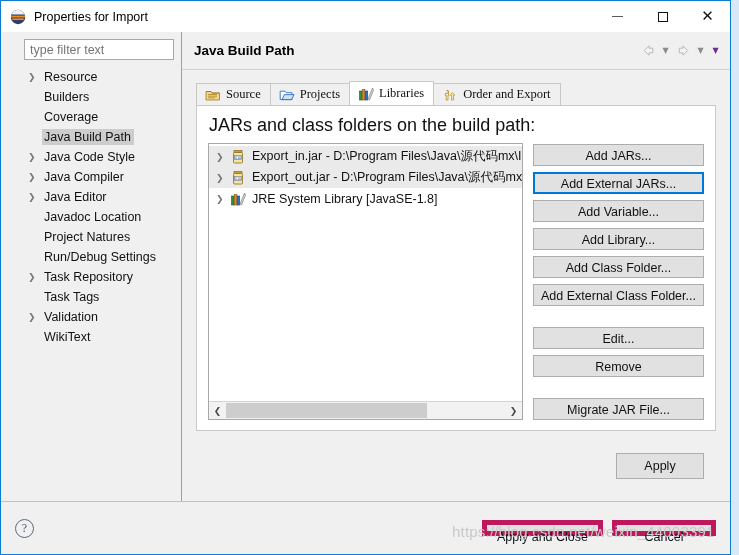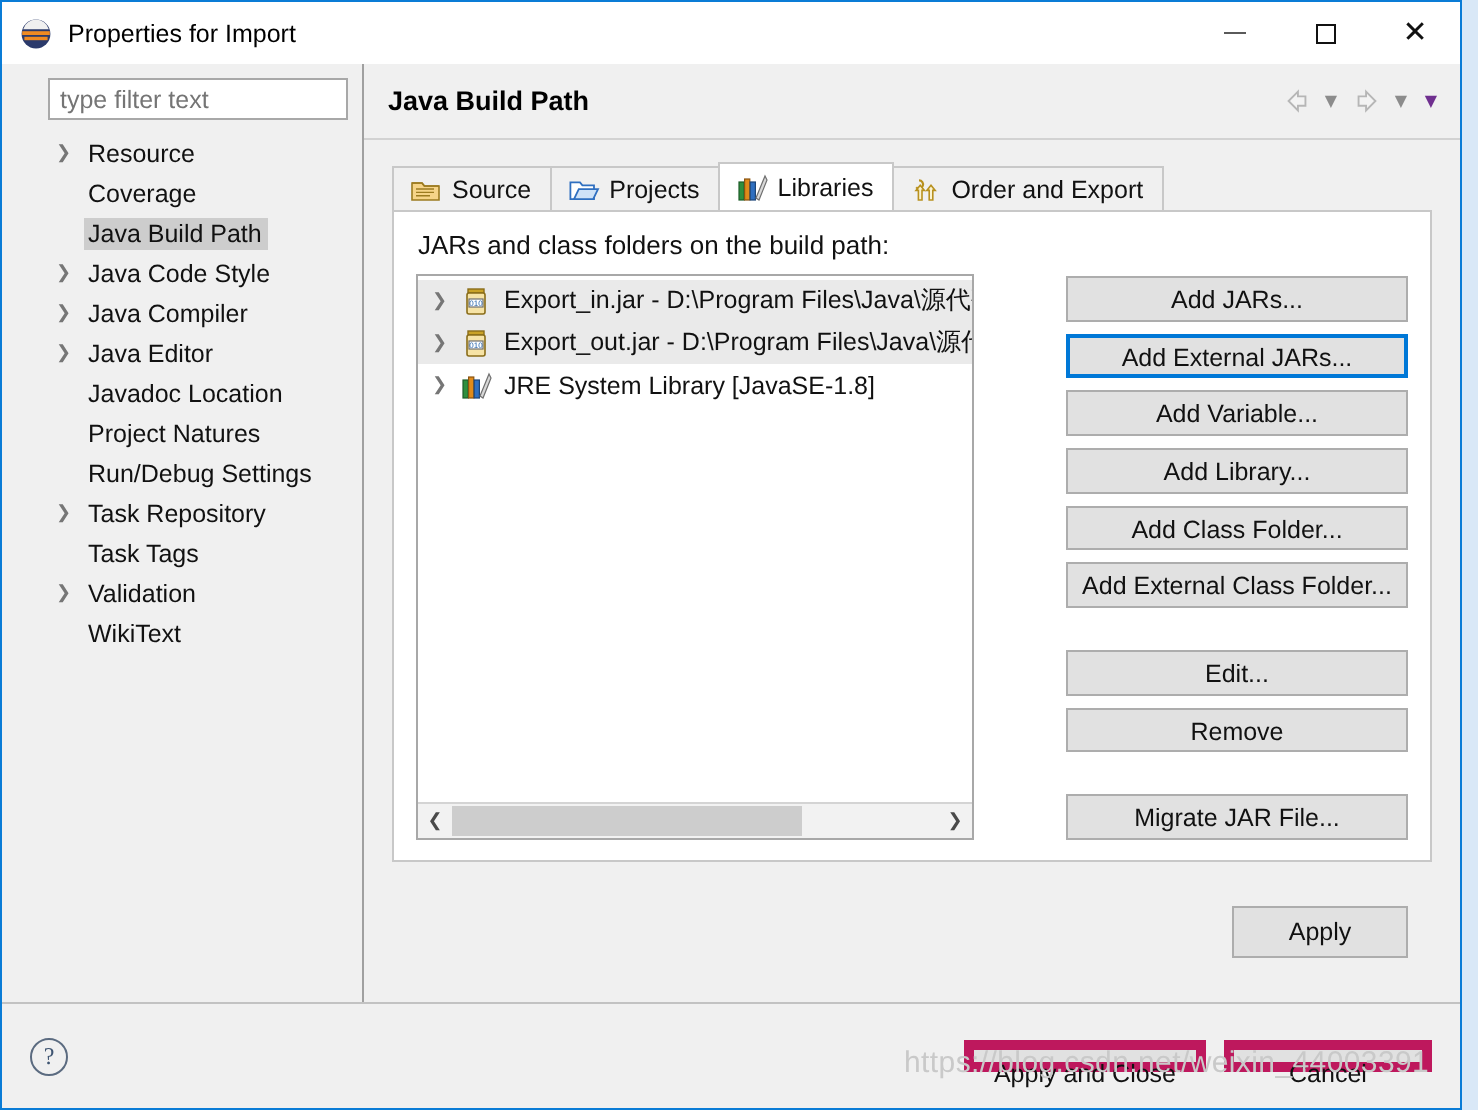--- a/index.html
+++ b/index.html
@@ -210,20 +210,21 @@
 
   
   .tabs {
     display: flex;
     align-items: flex-end;
     height: 24px;
     flex: 0 0 auto;
     margin: 11px 0 0 14px;
     position: relative;
     z-index: 2;
+    font-family: Liberation Serif, serif;
   }
   .tab {
     display: flex;
     align-items: center;
     gap: 5px;
     height: 22px;
     padding: 0 9px 0 8px;
     font-size: 12.5px;
     color: #111;
     background: #f0f0f0;
@@ -248,21 +249,21 @@
     margin: 0 14px 0 14px;
     background: #ffffff;
     border: 1px solid #c8c8c8;
     box-sizing: border-box;
     padding: 8px 11px 10px 11px;
     display: flex;
     flex-direction: column;
     min-height: 0;
   }
   .panel-caption {
-    font-size: 13px;
+    font-size: 18px;
     color: #111;
     margin: 1px 0 7px 1px;
   }
   .panel-main {
     flex: 1 1 auto;
     display: flex;
     gap: 10px;
     min-height: 0;
   }
 
@@ -332,21 +333,20 @@
   }
 
   
   .btncol {
     width: 171px;
     flex: 0 0 171px;
     display: flex;
     flex-direction: column;
     gap: 6px;
     padding-top: 1px;
-    margin-left: 36px;
   }
   .btn {
     height: 25px;
     background: #e1e1e1;
     border: 1px solid #adadad;
     font-family: "Liberation Sans", sans-serif;
     font-size: 12.5px;
     color: #111;
     text-align: center;
     line-height: 23px;
@@ -473,20 +473,24 @@
   <div class="dialog-body">
 
     <div class="sidebar">
       <div class="filter-box">
         <input type="text" placeholder="type filter text" style="">
       </div>
       <div class="tree" id="tree-container">
           <div class="tree-item">
             <span class="tree-arrow">❯</span>
             <span class="tree-label">Resource</span>
+          </div>
+          <div class="tree-item">
+            <span class="tree-arrow"></span>
+            <span class="tree-label">Builders</span>
           </div>
           <div class="tree-item">
             <span class="tree-arrow"></span>
             <span class="tree-label">Coverage</span>
           </div>
           <div class="tree-item selected">
             <span class="tree-arrow"></span>
             <span class="tree-label">Java Build Path</span>
           </div>
           <div class="tree-item">

